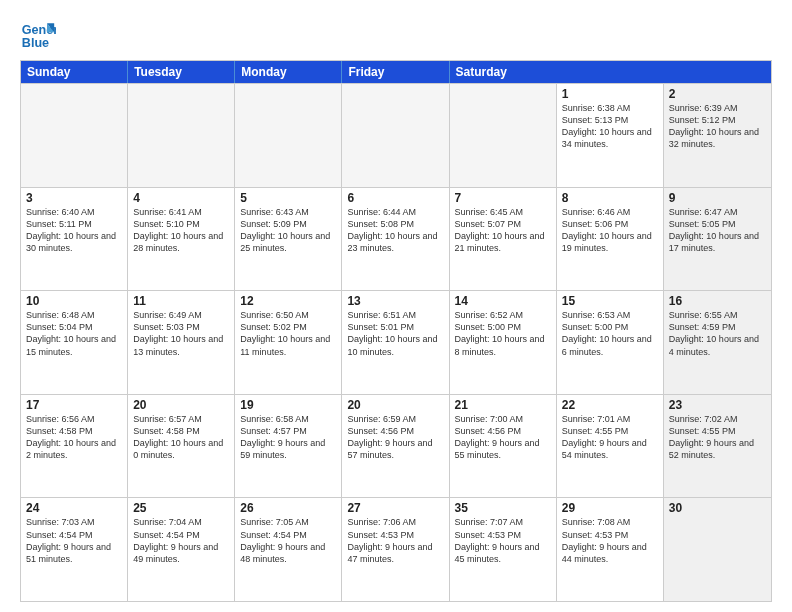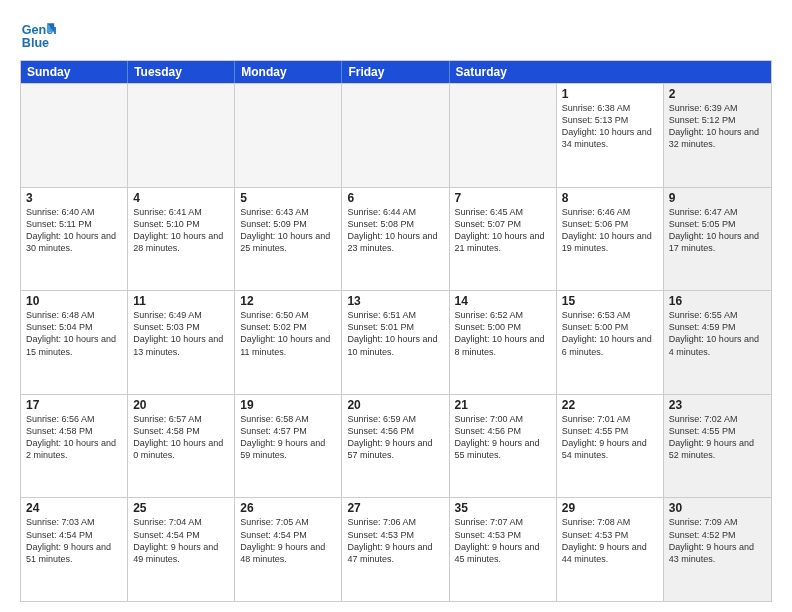--- a/index.html
+++ b/index.html
@@ -255,18 +255,17 @@
           <div class="cal-cell">
             <div class="day-num">35</div>
             <div class="day-info">Sunrise: 7:07 AM<br>Sunset: 4:53 PM<br>Daylight: 9 hours and 45 minutes.</div>
           </div>
           <div class="cal-cell">
             <div class="day-num">29</div>
             <div class="day-info">Sunrise: 7:08 AM<br>Sunset: 4:53 PM<br>Daylight: 9 hours and 44 minutes.</div>
           </div>
           <div class="cal-cell shaded">
             <div class="day-num">30</div>
-            <div class="day-info">Sunrise: 7:09 AM<br>Sunset: 4:52 PM<br>Daylight: 9 hours and 43 minutes.</div>
           </div>
         </div>
       </div>
   </div>
 </div>
 
 </body></html>

